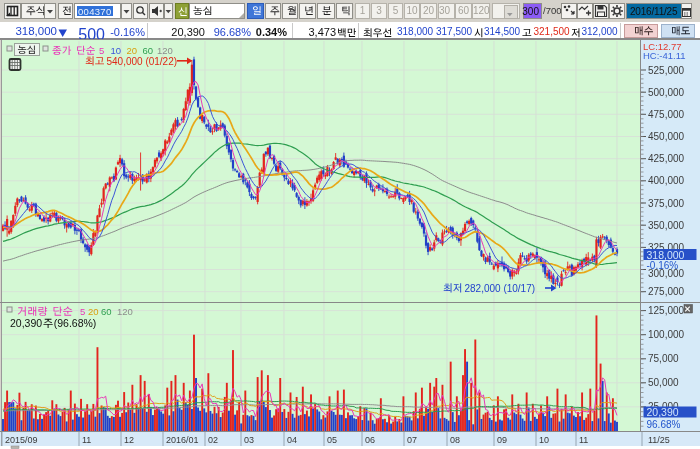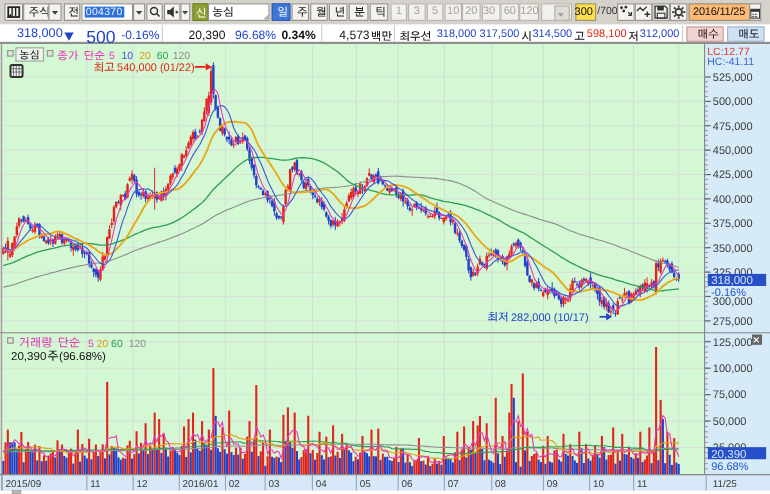--- a/index.html
+++ b/index.html
@@ -125,21 +125,21 @@
         <div style="width:100%;text-align:center;font-size:10px;color:#a5a29a;margin-top:1px">60</div>
       </div>
       <div style="position:absolute;left:472px;top:3px;width:18px;height:16px;background:#f2f1ed;border:1px solid #b5b2aa;box-sizing:border-box;">
         <div style="width:100%;text-align:center;font-size:10px;color:#a5a29a;margin-top:1px">120</div>
       </div>
       <div style="position:absolute;left:492px;top:3px;width:28px;height:16px;background:#f2f1ed;border:1px solid #b5b2aa;box-sizing:border-box;">
         <div style="position:absolute;right:1px;top:1px;width:12px;height:12px;background:#dedcd6;border:1px solid #b2afa8"><svg width="10" height="11">
             <path d="M2 4 l2.8 3.2 2.8-3.2z" fill="#999"></path>
           </svg></div>
       </div>
-      <div style="position:absolute;left:523px;top:3px;width:19px;height:16px;background:#fde047;border:1px solid #8f8e88;box-sizing:border-box;">
+      <div style="position:absolute;left:523px;top:3px;width:19px;height:16px;background:#8b5cf6;border:1px solid #8f8e88;box-sizing:border-box;">
         <div style="position:absolute;right:2px;top:1.5px;font-size:10px;color:#111">300</div>
       </div>
       <div style="position:absolute;left:543px;top:5px;font-size:9.5px;color:#333">/700</div>
       <div style="position:absolute;left:561px;top:3px;width:16px;height:16px;background:#f4f3f0;border:1px solid #8f8e88;box-sizing:border-box;"><svg width="14" height="14">
           <circle cx="3" cy="3" r="1.3" fill="#333"></circle>
           <circle cx="7" cy="2.5" r="1.3" fill="#333"></circle>
           <circle cx="5" cy="6" r="1.3" fill="#333"></circle>
           <path d="M9 7 l3 3 M12 10 l-3 0 M12 10 l0 -3" stroke="#333" stroke-width="1.2"></path>
         </svg></div>
       <div style="position:absolute;left:577px;top:3px;width:16px;height:16px;background:#f4f3f0;border:1px solid #8f8e88;box-sizing:border-box;"><svg width="14" height="14">
@@ -157,40 +157,40 @@
             <line x1="7" y1="1" x2="7" y2="3"></line>
             <line x1="7" y1="11" x2="7" y2="13"></line>
             <line x1="1" y1="7" x2="3" y2="7"></line>
             <line x1="11" y1="7" x2="13" y2="7"></line>
             <line x1="2.8" y1="2.8" x2="4.2" y2="4.2"></line>
             <line x1="9.8" y1="9.8" x2="11.2" y2="11.2"></line>
             <line x1="2.8" y1="11.2" x2="4.2" y2="9.8"></line>
             <line x1="9.8" y1="4.2" x2="11.2" y2="2.8"></line>
           </g>
         </svg></div>
-      <div style="position:absolute;left:626px;top:3px;width:56px;height:16px;background:#fdba74;border:1px solid #8f8e88;box-sizing:border-box;">
+      <div style="position:absolute;left:626px;top:3px;width:56px;height:16px;background:#0369a1;border:1px solid #8f8e88;box-sizing:border-box;">
         <div style="position:absolute;left:3px;top:2px;font-size:10px;color:#111;letter-spacing:-0.2px">2016/11/25</div>
       </div>
       <div style="position:absolute;left:681px;top:3px;width:11px;height:16px;background:#f4f3f0;border:1px solid #8f8e88;box-sizing:border-box;"><svg width="9" height="14" style="margin:2px 0 0 0">
           <rect x="0.5" y="2.5" width="8" height="8" fill="none" stroke="#333" stroke-width="1"></rect>
           <rect x="0.5" y="2.5" width="8" height="2.2" fill="#333"></rect>
           <path d="M2 7h1.5M4.5 7h1.5M2 9h1.5M4.5 9h1.5" stroke="#333" stroke-width="0.9"></path>
         </svg></div>
     </div>
 <div style="position:absolute;left:0;top:22px;width:700px;height:16px;background:#fff;border-bottom:1px solid #888">
       <div style="position:absolute;right:643px;top:3px;font-size:11.5px;color:#2244cc;font-weight:normal">318,000</div>
       <svg style="position:absolute;left:58px;top:7px" width="10" height="9">
         <path d="M0.5 0.5h8.5L4.7 8z" fill="#2244cc"></path>
       </svg>
       <div style="position:absolute;right:595px;top:3.5px;font-size:16px;color:#2244cc;font-weight:normal">500</div>
       <div style="position:absolute;right:555px;top:3.5px;font-size:11px;color:#2244cc;font-weight:normal">-0.16%</div>
       <div style="position:absolute;right:495px;top:3.5px;font-size:11px;color:#111;font-weight:normal">20,390</div>
       <div style="position:absolute;right:449px;top:3.5px;font-size:11px;color:#2244cc;font-weight:normal">96.68%</div>
       <div style="position:absolute;right:413px;top:3.5px;font-size:11px;color:#111;font-weight:bold">0.34%</div>
-      <div style="position:absolute;right:364px;top:3.5px;font-size:11px;color:#111;font-weight:normal">4,573</div>
+      <div style="position:absolute;right:364px;top:3.5px;font-size:11px;color:#111;font-weight:normal">3,473</div>
       <svg style="position:absolute;left:336px;top:4.5px" width="21" height="13">
         <g transform="translate(1.00,9.30) scale(0.009766,-0.009766)">
           <path d="M209 112V190H870V-97H777V112ZM586 254V824H669V573H781V836H870V235H781V489H669V254ZM110 302V787H201V628H396V787H487V302ZM201 380H396V550H201Z" fill="#111"></path>
         </g>
         <g transform="translate(10.73,9.30) scale(0.009766,-0.009766)">
           <path d="M224 -62V224H318V21H855V-62ZM728 156V836H822V552H949V468H822V156ZM104 327V774H552V327ZM196 403H460V698H196Z" fill="#111"></path>
         </g>
       </svg>
       <svg style="position:absolute;left:362px;top:4.5px" width="31" height="13">
         <g transform="translate(1.00,9.30) scale(0.009766,-0.009766)">
@@ -209,21 +209,21 @@
         <g transform="translate(1.00,9.30) scale(0.009766,-0.009766)">
           <path d="M751 -90V836H847V-90ZM38 106Q89 146 134.5 196.0Q180 246 221.5 312.5Q263 379 287.5 464.0Q312 549 312 640V784H405V642Q405 553 431.5 468.5Q458 384 501.0 320.0Q544 256 583.0 212.5Q622 169 663 136L595 74Q536 121 464.0 217.5Q392 314 361 406Q335 312 261.5 210.5Q188 109 112 46Z" fill="#111"></path>
         </g>
       </svg>
       <div style="position:absolute;left:484px;top:4px;font-size:10px;color:#2244cc">314,500</div>
       <svg style="position:absolute;left:521px;top:4.5px" width="12" height="13">
         <g transform="translate(1.00,9.30) scale(0.009766,-0.009766)">
           <path d="M43 27V109H381V450H476V109H947V27ZM166 667V752H835Q835 488 778 239H684Q711 349 726.0 469.0Q741 589 741 667Z" fill="#111"></path>
         </g>
       </svg>
-      <div style="position:absolute;left:533.5px;top:4px;font-size:10px;color:#e02818">598,100</div>
+      <div style="position:absolute;left:533.5px;top:4px;font-size:10px;color:#e02818">321,500</div>
       <svg style="position:absolute;left:570px;top:4.5px" width="12" height="13">
         <g transform="translate(1.00,9.30) scale(0.009766,-0.009766)">
           <path d="M564 397V486H766V836H861V-90H766V397ZM56 110Q86 130 113.0 152.5Q140 175 179.0 216.0Q218 257 245.5 301.0Q273 345 293.0 406.0Q313 467 313 531V661H111V747H610V661H409V536Q409 468 433.5 401.0Q458 334 497.5 283.0Q537 232 574.5 195.5Q612 159 650 133L587 73Q524 115 456.5 195.0Q389 275 363 340Q339 271 266.5 183.5Q194 96 123 48Z" fill="#111"></path>
         </g>
       </svg>
       <div style="position:absolute;left:581.5px;top:4px;font-size:10px;color:#2244cc">312,000</div>
       <div style="position:absolute;left:147px;top:1px;width:1px;height:15px;background:#c9c9c9"></div>
       <div style="position:absolute;left:292px;top:1px;width:1px;height:15px;background:#c9c9c9"></div>
       <div style="position:absolute;left:358px;top:1px;width:1px;height:15px;background:#c9c9c9"></div>
       <div style="position:absolute;left:620px;top:1px;width:1px;height:15px;background:#c9c9c9"></div>

